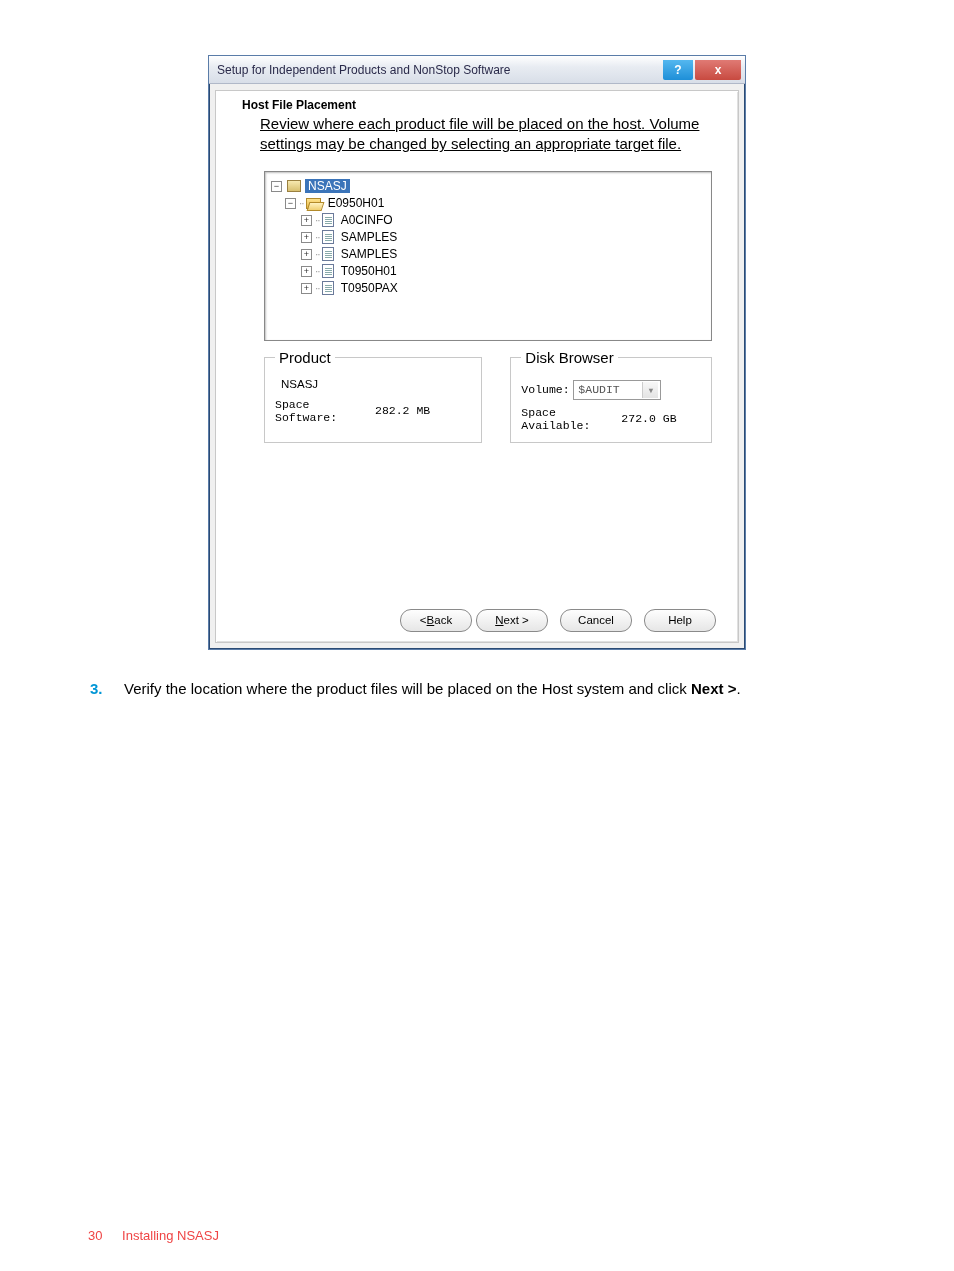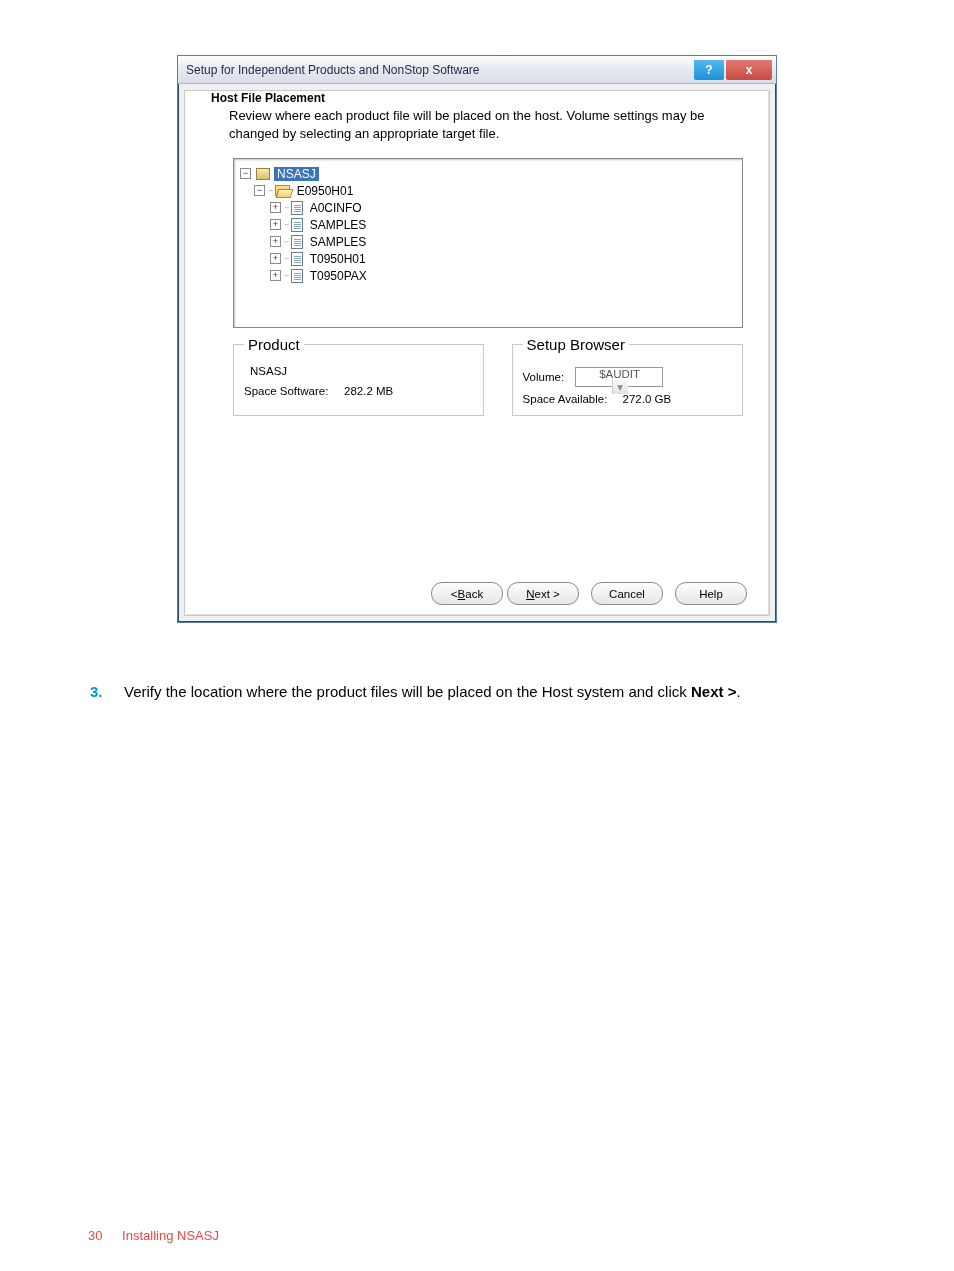--- a/index.html
+++ b/index.html
@@ -9,22 +9,22 @@
     background: #fff;
     font-family: Arial, Helvetica, sans-serif;
     width: 954px;
     height: 1271px;
     position: relative;
   }
   .page {
     padding: 55px 90px 40px 90px;
   }
   .dialog {
-    width: 600px;
-    margin: 0 auto 58px auto;
+    width: 538px;
+    margin: 0 auto 28px auto;
     border: 1px solid #5a7ca8;
     background: #f0f0f0;
     box-shadow: 0 0 0 1px #2b4a73 inset;
   }
   .titlebar {
     height: 28px;
     background: linear-gradient(to bottom, #ffffff 0%, #e8ecf2 40%, #d8dee8 100%);
     display: flex;
     align-items: center;
     padding: 0 0 0 8px;
@@ -51,37 +51,38 @@
     color: #fff;
     border-radius: 0 0 2px 2px;
     margin-left: 2px;
   }
   .tb-help { background: linear-gradient(to bottom,#54b7ef,#1e8fd8); }
   .tb-close { background: linear-gradient(to bottom,#e07a74,#c84a40); width: 46px; }
   .dialog-body {
     background: #fff;
     margin: 6px;
     border: 1px solid #c8c8c8;
-    padding: 0 0 6px 0;
+    padding: 7px 0 6px 0;
     box-shadow: inset 1px 1px 0 #fff, inset -1px -1px 0 #e0e0e0;
   }
   .header-block {
     padding: 0 26px 12px 26px;
   }
   .header-title {
     font-weight: bold;
     font-size: 12px;
     color: #000;
   }
   .header-desc {
-    font-size: 13px;
+    font-size: 15px;
     color: #000;
     padding-left: 18px;
     padding-top: 2px;
     line-height: 1.35;
+    text-decoration: underline;
   }
   .tree-panel {
     margin: 4px 26px 8px 48px;
     border: 1px solid #888; 
     box-shadow: inset 1px 1px 2px rgba(0,0,0,0.25);
     background: #fff;
     height: 170px;
     padding: 6px 6px;
     font-size: 12px;
     font-family: Tahoma, Arial, sans-serif;
@@ -159,36 +160,35 @@
     padding: 8px 10px 10px 10px;
     margin: 0;
   }
   fieldset.groupbox legend {
     font-size: 15px;
     padding: 0 4px;
     color: #000;
   }
   .product-box { flex: 1 1 52%; }
   .disk-box { flex: 1 1 48%; }
-  .kv-row { display: flex; align-items: center; margin-top: 6px; font-size: 11.5px; }
+  .kv-row { display: flex; align-items: center; margin-top: 6px; font-size: 11.5px; font-family: Liberation Mono, monospace; }
   .kv-label { width: 100px; }
   .kv-val { }
   .product-name { padding: 4px 0 2px 6px; }
   .volume-select {
     border: 1px solid #999;
     background: #fff;
     height: 20px;
     display: inline-flex;
     align-items: center;
     padding: 0 2px 0 4px;
     font-size: 11.5px;
     color: #555;
     width: 88px;
     justify-content: space-between;
-    flex-direction: column;
   }
   .vol-arrow {
     width: 16px; height: 16px;
     border-left: 1px solid #ccc;
     display: inline-flex;
     align-items: center; justify-content: center;
     color: #888;
     background: linear-gradient(#f7f7f7,#e4e4e4);
   }
   .spacer-fill {
@@ -308,21 +308,21 @@
       <div class="group-row">
         <fieldset class="groupbox product-box">
           <legend>Product</legend>
           <div class="product-name">NSASJ</div>
           <div class="kv-row">
             <span class="kv-label">Space Software:</span>
             <span class="kv-val">282.2 MB</span>
           </div>
         </fieldset>
         <fieldset class="groupbox disk-box">
-          <legend>Setup Browser</legend>
+          <legend>Disk Browser</legend>
           <div class="kv-row">
             <span style="width:52px">Volume:</span>
             <span class="volume-select">
               <span>$AUDIT</span>
               <span class="vol-arrow">▾</span>
             </span>
           </div>
           <div class="kv-row">
             <span style="width:100px">Space Available:</span>
             <span class="kv-val">272.0 GB</span>

